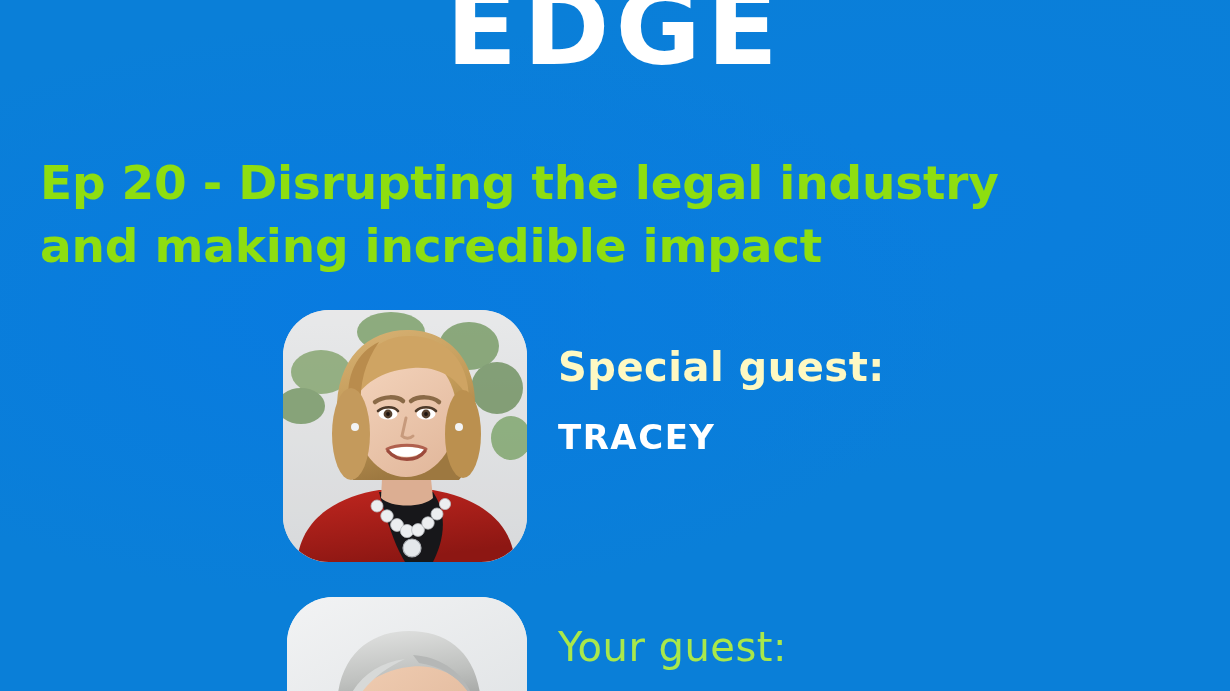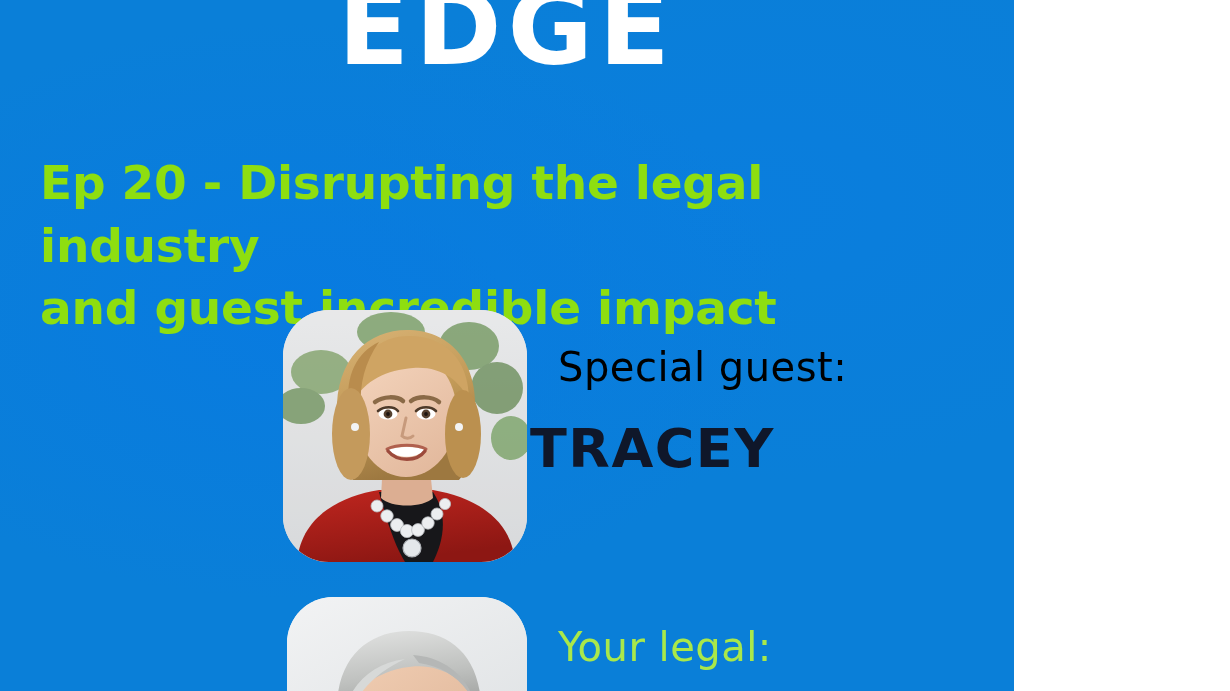--- a/index.html
+++ b/index.html
@@ -3,21 +3,21 @@
 <meta charset="utf-8">
 <style>
   * { margin:0; padding:0; box-sizing:border-box; }
   html, body {
     width:1230px; height:691px;
     overflow:hidden;
     font-family:"Liberation Sans", sans-serif;
   }
   #stage {
     position:relative;
-    width:1014px; height:691px;
+    width:1230px; height:691px;
     overflow:hidden;
     background:#0a7fd8;
   }
   
   .bg-base {
     position:absolute; inset:0;
     background:
       radial-gradient(120% 95% at 2% 88%, #0aa8b8 0%, #0a9fc4 16%, #0b8ed6 34%, rgba(11,136,214,0) 58%),
       radial-gradient(110% 90% at 96% 96%, #1f43c4 0%, #1a४8c8 1%, #1b52cc 18%, rgba(27,82,204,0) 55%),
       radial-gradient(95% 80% at 52% 6%, #2a86c4 0%, #1486cf 30%, rgba(20,134,207,0) 62%),
@@ -90,31 +90,31 @@
     width:240px; height:190px;
     border-radius:46px;
     overflow:hidden;
     background:#eef0f1;
   }
   .photo-svg { display:block; width:100%; height:100%; }
 
   .guest-label {
     position:absolute;
     left:558px; top:344px;
-    color:#000000;
+    color:#fef9c3;
     font-size:40px;
-    font-weight:normal;
+    font-weight:bold;
     letter-spacing:0.5px;
     font-family:"DejaVu Sans", sans-serif;
   }
   .guest-name {
     position:absolute;
-    left:530px; top:417px;
-    color:#0f172a;
-    font-size:54px;
+    left:558px; top:417px;
+    color:#ffffff;
+    font-size:34px;
     font-weight:bold;
     line-height:1.18;
     letter-spacing:1.5px;
     font-family:"DejaVu Sans", sans-serif;
   }
   .guest-name span { display:block; }
   .host-label {
     position:absolute;
     left:558px; top:624px;
     color:#a9e84a;
@@ -140,21 +140,21 @@
     <i style="left:142px"></i>
     <i style="left:176px"></i>
     <i style="left:210px"></i>
     <i style="left:244px"></i>
   </div>
 
   <div class="edge-logo">EDGE</div>
 
   <div class="episode-title">
     <span class="l1">Ep 20 - Disrupting the legal industry</span>
-    <span class="l2">and guest incredible impact</span>
+    <span class="l2">and making incredible impact</span>
   </div>
 
   <div class="guest-photo">
     <svg class="photo-svg" viewBox="0 0 244 252" preserveAspectRatio="xMidYMid slice">
       <defs>
         <linearGradient id="gbg" x1="0" y1="0" x2="0" y2="1">
           <stop offset="0%" stop-color="#e9eaea"></stop>
           <stop offset="100%" stop-color="#d5d7d8"></stop>
         </linearGradient>
         <linearGradient id="ghair" x1="0" y1="0" x2="0.3" y2="1">
@@ -284,15 +284,15 @@
         <rect x="62" y="156" width="64" height="38" rx="14"></rect>
         <rect x="126" y="156" width="64" height="38" rx="14"></rect>
         <path d="M126 168 L126 168"></path>
         <path d="M40 162 C50 158 56 158 62 160" stroke-width="5"></path>
         <path d="M212 162 C202 158 196 158 190 160" stroke-width="5"></path>
       </g>
       <path d="M120 166 C123 163 129 163 132 166" stroke="#1f85a6" stroke-width="5" fill="none"></path>
     </svg>
   </div>
 
-  <div class="host-label">Your legal:</div>
+  <div class="host-label">Your guest:</div>
 
 </div>
 
 </body></html>

